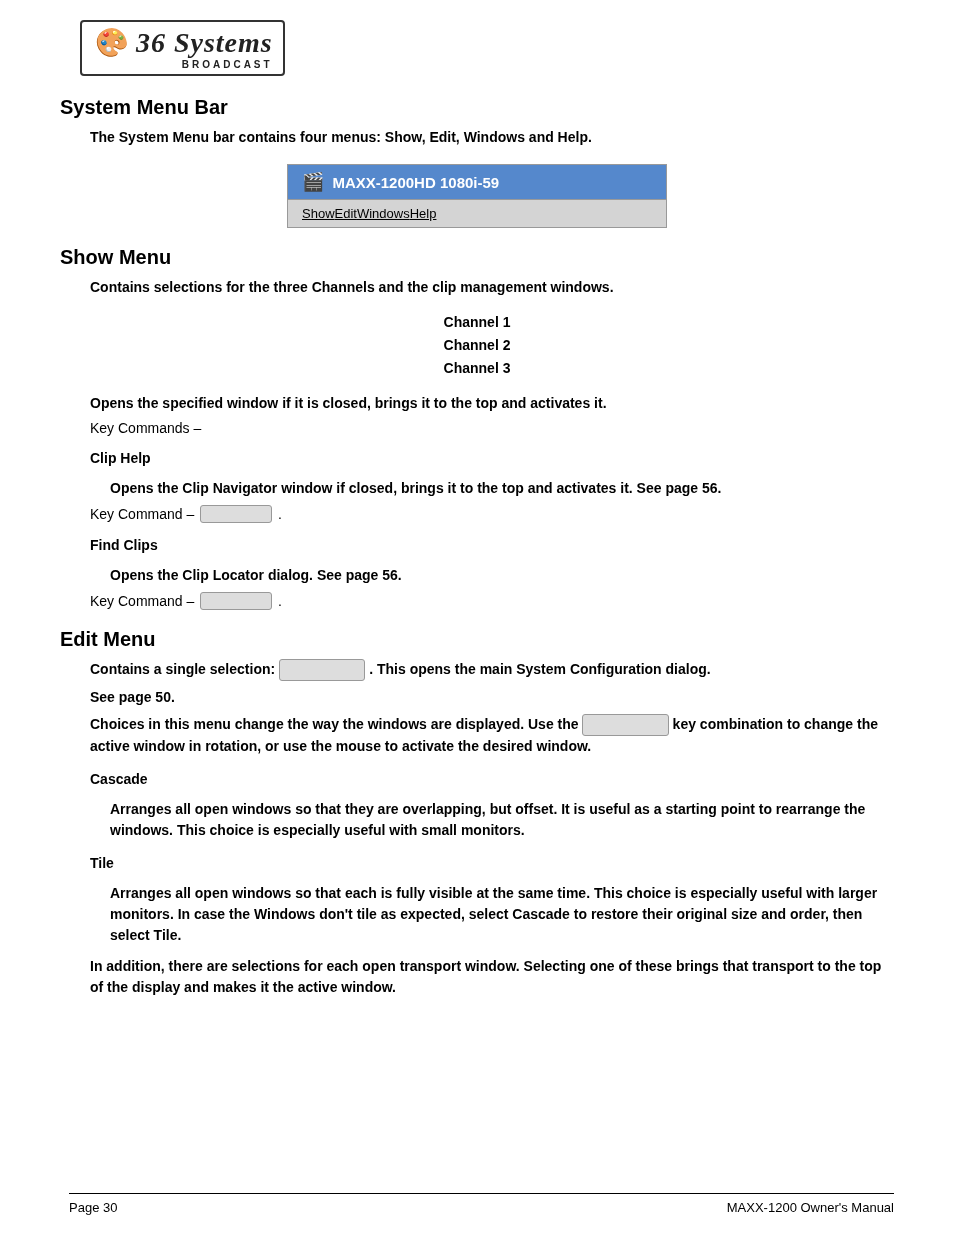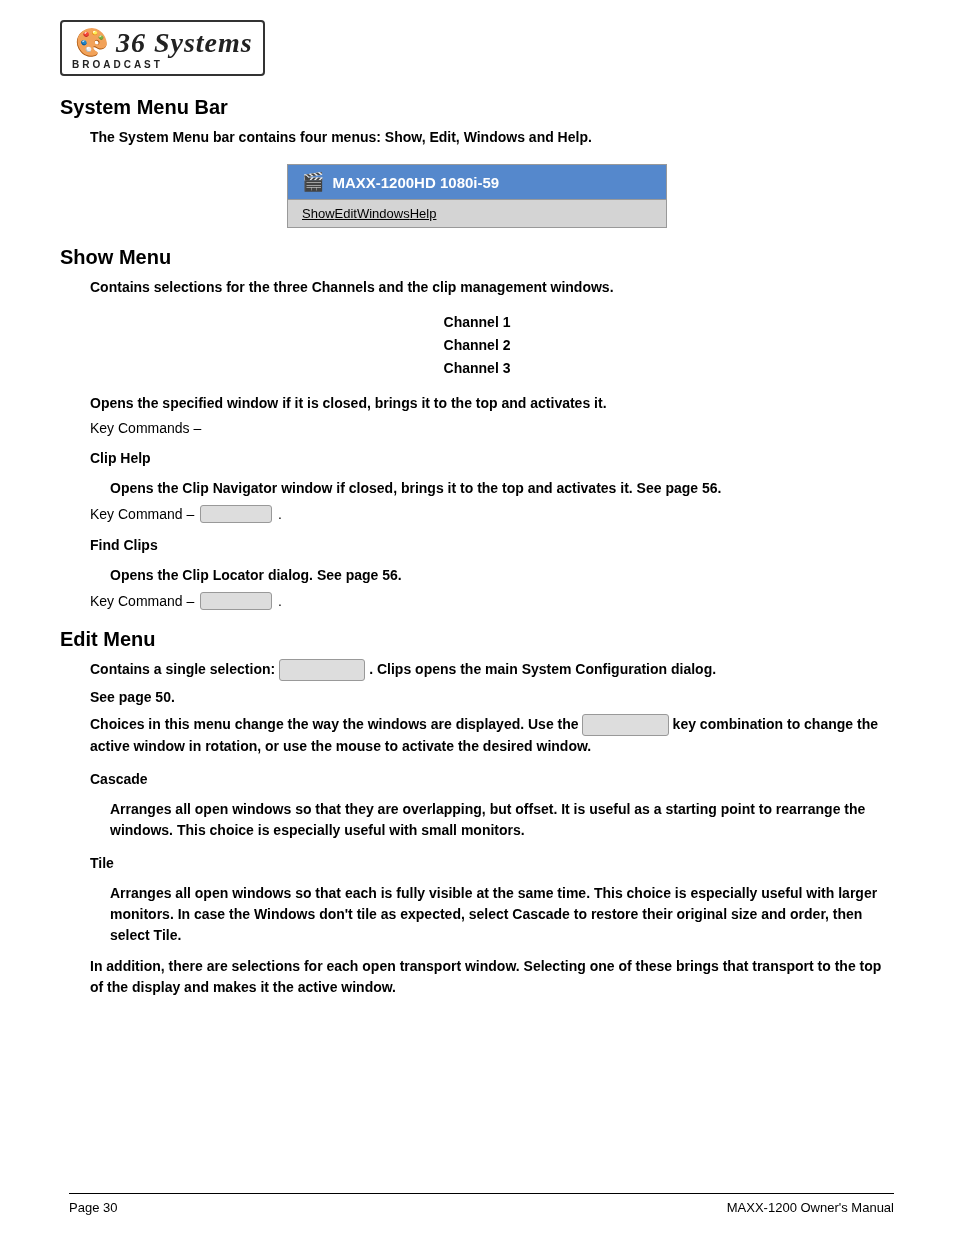--- a/index.html
+++ b/index.html
@@ -10,39 +10,40 @@
       color: #000;
       width: 954px;
       min-height: 1235px;
       position: relative;
     }
     .page-container {
       padding: 20px 60px 60px 60px;
     }
     .logo-area {
       margin-bottom: 20px;
+      margin-left: 20px;
     }
     .logo-text {
       font-family: 'Times New Roman', serif;
       font-size: 28px;
       font-style: italic;
       font-weight: bold;
       color: #222;
       border: 2px solid #333;
       display: inline-block;
       padding: 4px 10px;
       border-radius: 4px;
       letter-spacing: 1px;
     }
     .logo-broadcast {
       font-size: 10px;
       font-style: normal;
       letter-spacing: 3px;
       display: block;
-      text-align: left;
+      text-align: right;
       font-family: Arial, sans-serif;
     }
 
     h2 {
       font-size: 20px;
       font-weight: bold;
       margin-bottom: 8px;
       margin-top: 18px;
     }
     h3 {
@@ -190,21 +191,21 @@
   <div class="key-command-line">
     <span>Key Command –</span>
     <span class="key-badge">&nbsp;&nbsp;&nbsp;&nbsp;&nbsp;&nbsp;&nbsp;&nbsp;</span>
     <span>.</span>
   </div>
 
   <h2>Edit Menu</h2>
   <p class="indent1">
     <span>Contains a single selection:</span>
     <span class="key-badge">&nbsp;&nbsp;&nbsp;&nbsp;&nbsp;&nbsp;&nbsp;&nbsp;&nbsp;&nbsp;</span>
-    <span>. Clips opens the main System Configuration dialog.</span>
+    <span>. This opens the main System Configuration dialog.</span>
   </p>
   <p class="indent1">See page 50.</p>
 
   <p class="indent1">
     <span>Choices in this menu change the way the windows are displayed.  Use the</span>
     <span class="key-badge">&nbsp;&nbsp;&nbsp;&nbsp;&nbsp;&nbsp;&nbsp;&nbsp;&nbsp;&nbsp;</span>
     <span>key combination to change the active window in rotation, or use the mouse to activate the desired window.</span>
   </p>
 
   <h3 class="indent1">Cascade</h3>

